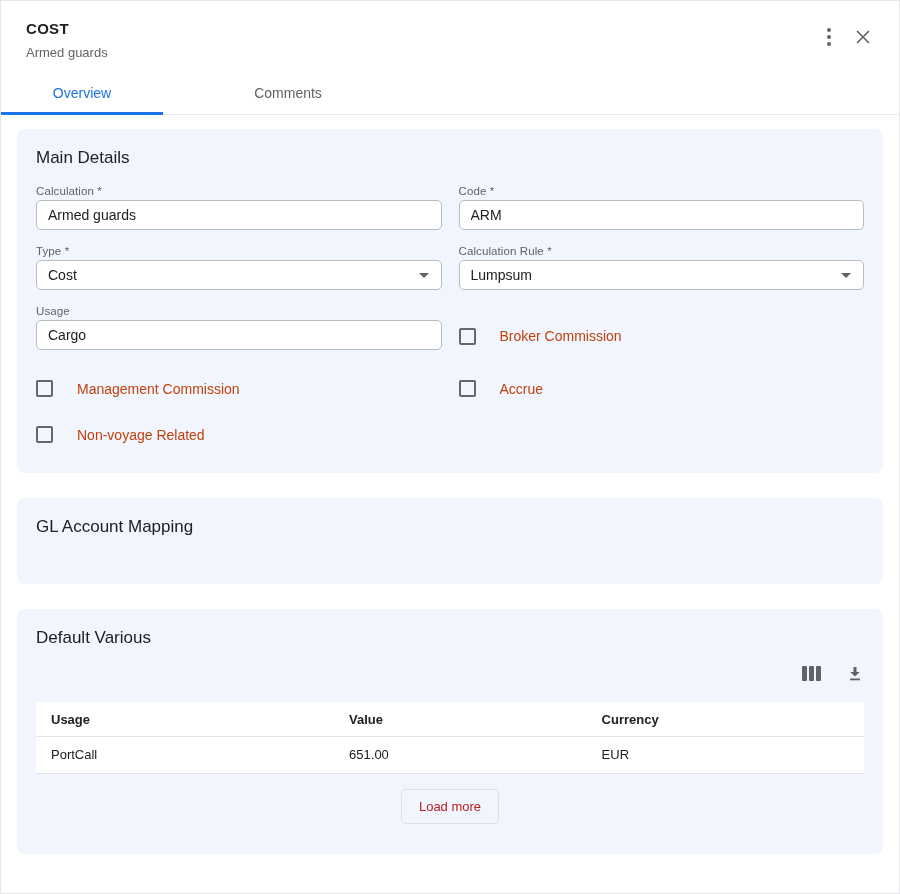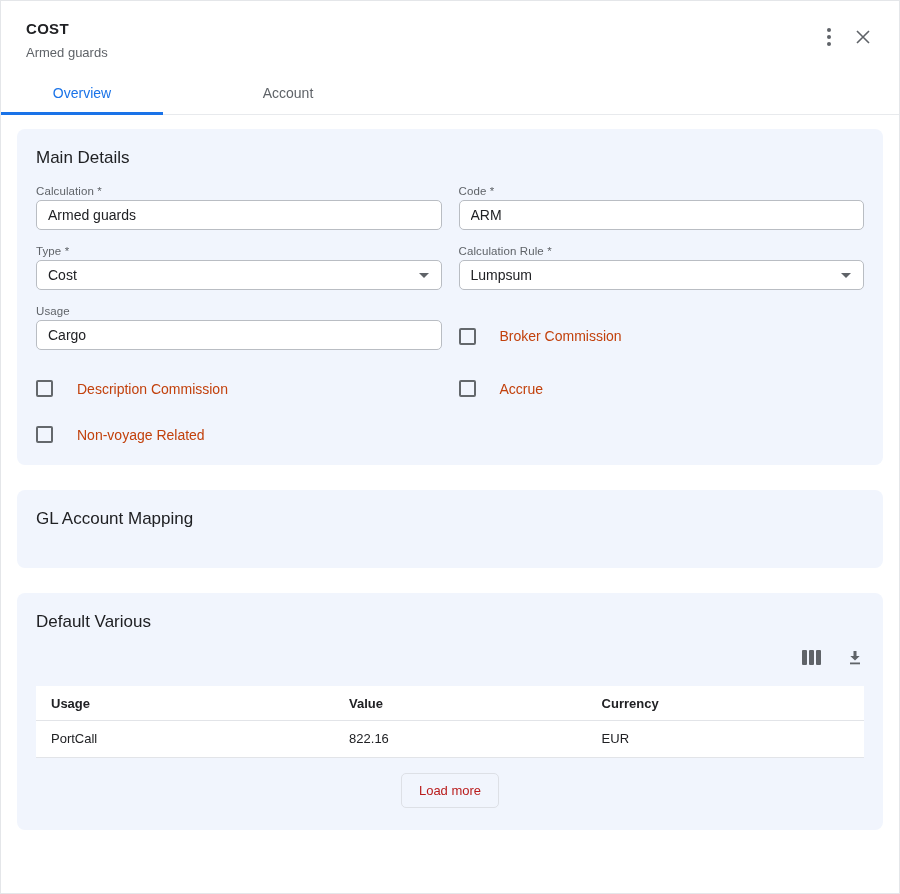--- a/index.html
+++ b/index.html
@@ -23,21 +23,21 @@
   .close-btn { cursor: pointer; display: flex; align-items: center; }
 
   
   .tabs { display: flex; margin-top: 15px; border-bottom: 1px solid #e8eaed; gap: 44px; }
   .tab { width: 162px; text-align: center; padding: 10px 0 13px; font-size: 14px; color: #5f6368; position: relative; cursor: pointer; }
   .tab.active { color: #1a73e8; }
   .tab.active::after { content: ""; position: absolute; left: 0; right: 0; bottom: -1px; height: 3px; background: #1a73e8; }
 
   
   .content { padding: 14px 16px 13px; }
-  .card { background: #f1f5fd; border-radius: 8px; padding: 19px 19px 22px; margin-bottom: 25px; }
+  .card { background: #f1f5fd; border-radius: 8px; padding: 19px 19px 30px; margin-bottom: 25px; }
   .card:last-child { margin-bottom: 4px; }
   .card-title { font-size: 17px; font-weight: 400; color: #202124; margin-bottom: 17px; }
 
   .grid { display: grid; grid-template-columns: 1fr 1fr; column-gap: 17px; row-gap: 15px; }
   .field label { display: block; font-size: 11.5px; color: #5f6368; margin-bottom: 3px; letter-spacing: .1px; }
   .text-input, .select {
     width: 100%; height: 30px;
     border: 1px solid #b9bdc3; border-radius: 5px;
     background: #fff; font-size: 14px; color: #202124;
     padding: 0 11px; font-family: inherit; outline: none;
@@ -85,21 +85,21 @@
     <div class="close-btn">
       <svg width="16" height="16" viewBox="0 0 16 16">
           <path d="M2 2 L14 14 M14 2 L2 14" stroke="#5f6368" stroke-width="1.6" fill="none"></path>
         </svg>
     </div>
   </div>
 </div>
 
 <div class="tabs">
   <div class="tab active">Overview</div>
-  <div class="tab">Account</div>
+  <div class="tab">Comments</div>
 </div>
 
 <div class="content">
 
   <div class="card">
     <div class="card-title">Main Details</div>
 
     <div class="grid">
       <div class="field">
         <label>Calculation *</label>
@@ -133,21 +133,21 @@
         <div class="cb">
           <span class="box"></span>
           <span>Broker Commission</span>
         </div>
       </div>
     </div>
 
     <div class="grid cb-rows">
       <div class="cb">
         <span class="box"></span>
-        <span>Description Commission</span>
+        <span>Management Commission</span>
       </div>
       <div class="cb">
         <span class="box"></span>
         <span>Accrue</span>
       </div>
       <div class="cb">
         <span class="box"></span>
         <span>Non-voyage Related</span>
       </div>
       <div></div>
@@ -179,21 +179,21 @@
       <thead>
         <tr>
           <th class="col-usage">Usage</th>
           <th class="col-value">Value</th>
           <th class="col-currency">Currency</th>
         </tr>
       </thead>
       <tbody>
         <tr>
           <td>PortCall</td>
-          <td>822.16</td>
+          <td>651.00</td>
           <td>EUR</td>
         </tr>
       </tbody>
     </table>
 
     <div class="load-more-wrap">
       <button class="load-more">Load more</button>
     </div>
   </div>
 

